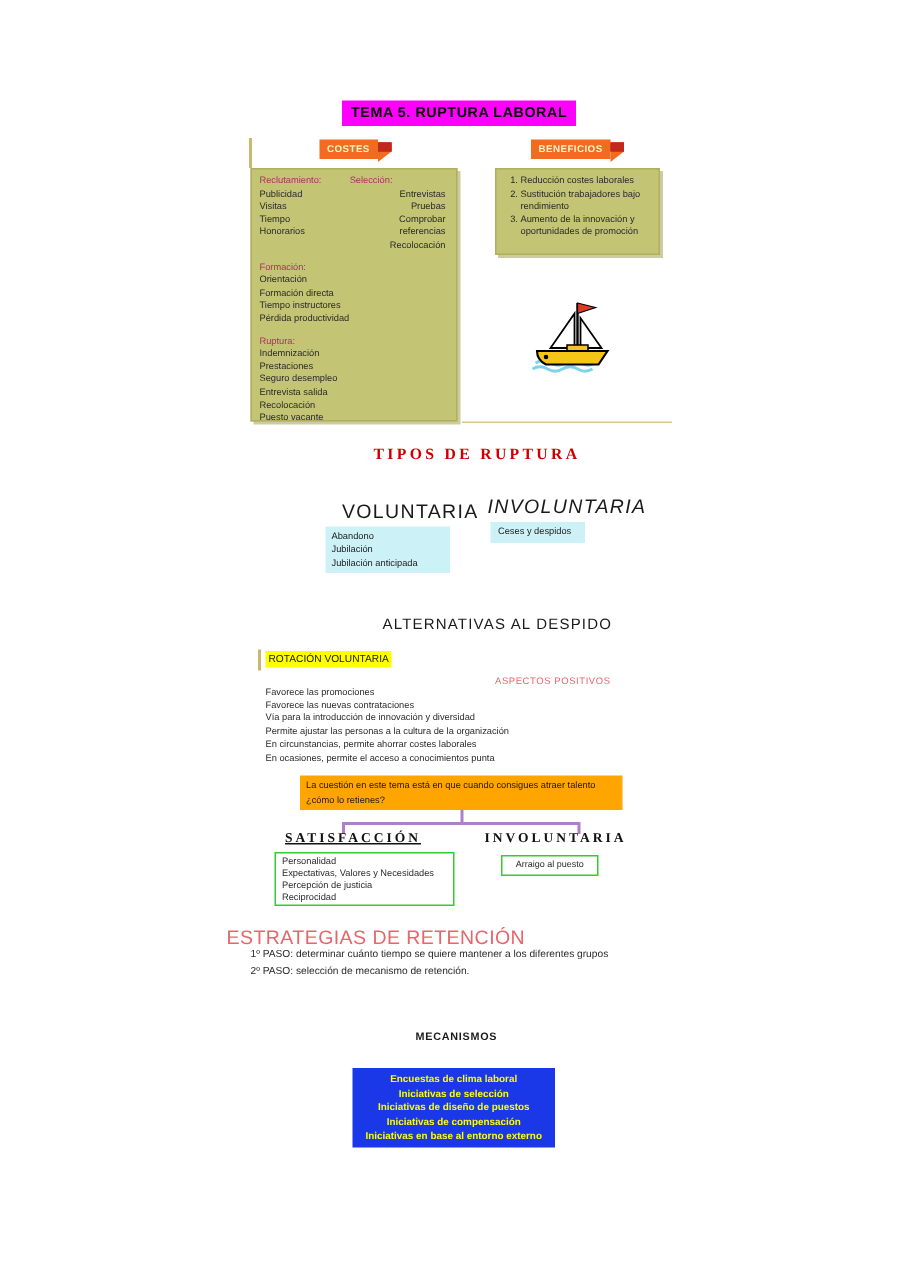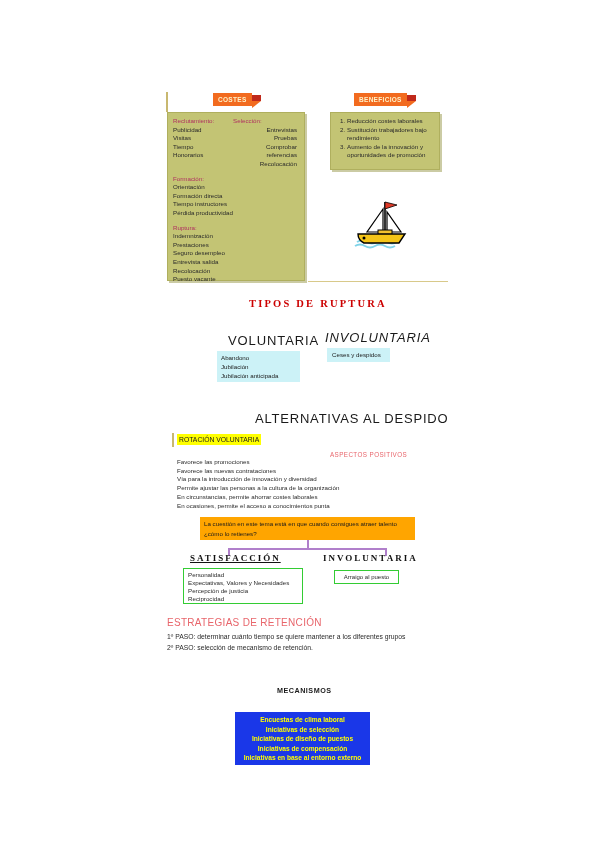--- a/index.html
+++ b/index.html
@@ -160,21 +160,21 @@
     color: #1a1a1a;
     padding: 2px 4px;
     box-sizing: border-box;
   }
   #voluntaria-box { left: 217px; top: 351px; width: 83px; height: 31px; }
   #involuntaria-box { left: 327px; top: 348px; width: 63px; height: 14px; padding: 2px 5px;}
 
   
   #alt-despido-head {
     left: 255px; top: 411px;
-    font-size: 13px;
+    font-size: 10px;
     letter-spacing: 0.8px;
     color: #1a1a1a;
     white-space: nowrap;
   }
 
   #rot-bar {
     left: 172px; top: 433px;
     width: 2px; height: 14px;
     background: #C8B870;
   }
@@ -252,23 +252,23 @@
     text-align: center;
   }
   #arraigo-box div {
     font-size: 6px;
     line-height: 9px;
     color: #2a2a2a;
   }
 
   
   #estrategias-head {
-    left: 167px; top: 617px;
+    left: 151px; top: 617px;
     color: #E8656B;
-    font-size: 10px;
+    font-size: 13px;
     letter-spacing: 0.3px;
     white-space: nowrap;
   }
   #pasos { left: 167px; top: 632px; }
   #pasos div {
     font-size: 6.8px;
     line-height: 10.5px;
     color: #2a2a2a;
     white-space: nowrap;
   }
@@ -293,20 +293,21 @@
     text-align: center;
     padding-top: 3px;
     box-sizing: border-box;
   }
 </style>
 </head>
 <body>
 
 <div class="page">
 
+  <div class="abs" id="title-banner">TEMA 5. RUPTURA LABORAL</div>
 
   <div class="abs" id="tan-bar"></div>
   <div class="abs" id="tan-hline"></div>
 
   <div class="abs ribbon-wrap" id="costes-ribbon">
     <span class="ribbon">COSTES</span>
     <span class="ribbon-tail"></span>
   </div>
 
   <div class="abs ribbon-wrap" id="beneficios-ribbon">

